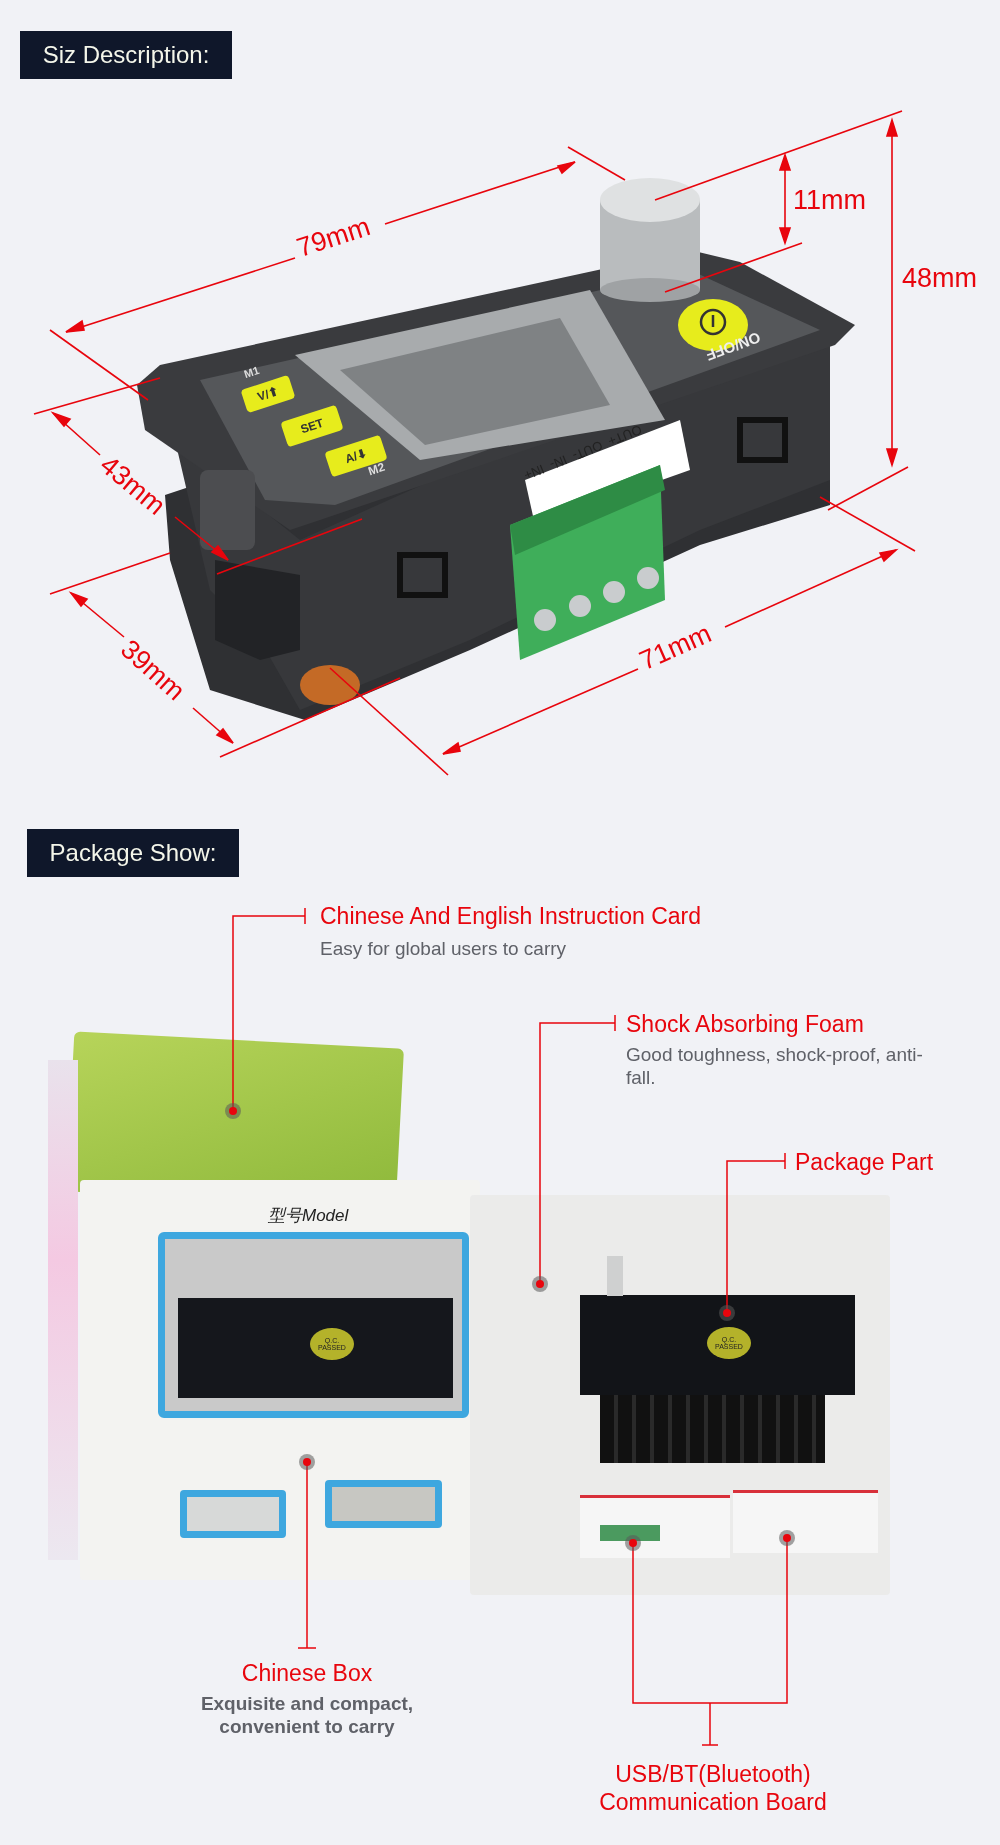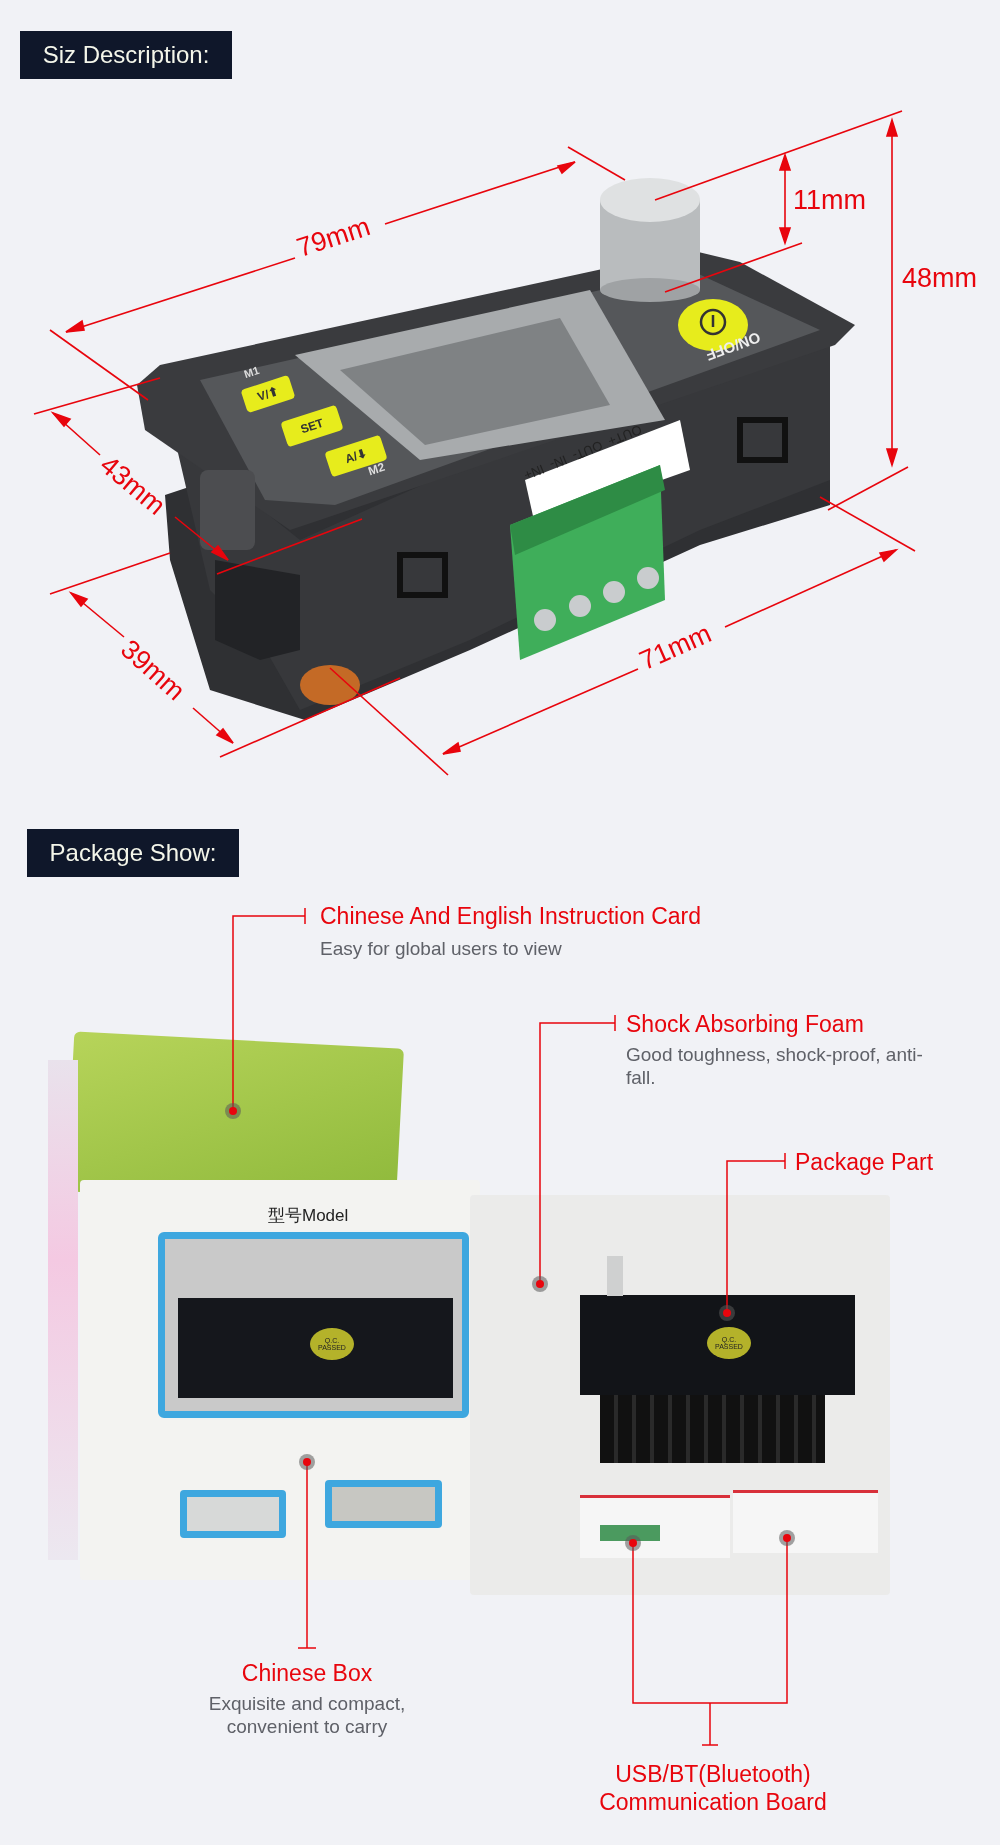--- a/index.html
+++ b/index.html
@@ -134,21 +134,21 @@
 <div class="section-tag" style="left:27px; top:829px; width:212px; height:48px;">
   <span>Package Show:</span>
 </div>
 
 <div class="photo" style="left:0; top:1000px; width:1000px; height:650px;">
 
   <div class="abs" style="left:70px; top:40px; width:330px; height:160px; background:linear-gradient(160deg,#b7d45a,#8db83a); border-radius:6px 6px 0 0; transform:rotate(3deg);"></div>
   <div class="abs" style="left:48px; top:60px; width:30px; height:500px; background:linear-gradient(#e9e2ec,#f4c9e2 40%,#ece8f0);"></div>
 
   <div class="abs" style="left:80px; top:180px; width:400px; height:400px; background:#f3f3f1; border-radius:4px;"></div>
-  <div class="abs" style="left:268px; top:204px; font-size:17px; color:#222;">型号Model</div>
+  <div class="abs" style="left:268px; top:204px; font-size:17px; color:#222;font-style:italic;">型号Model</div>
   <div class="abs" style="left:263px; top:237px; font-size:17px; color:#111;">
     <span>DPS3005-USB BT</span>
     <span>ᛒ</span>
   </div>
 
   <div class="abs" style="left:158px; top:232px; width:297px; height:172px; border:7px solid #3ea7df; background:#c9c9c9; border-radius:6px;"></div>
   <div class="abs" style="left:178px; top:298px; width:275px; height:100px; background:#15171c;"></div>
   <div class="abs" style="left:310px; top:328px; width:44px; height:32px; border-radius:50%; background:#b4b22a; color:#222; font-size:7px; display:flex; align-items:center; justify-content:center; text-align:center;">
     <span>Q.C. PASSED</span>
   </div>
@@ -190,23 +190,23 @@
 </svg>
 
 <div class="dot" style="left:233px; top:1111px;"></div>
 <div class="dot" style="left:540px; top:1284px;"></div>
 <div class="dot" style="left:727px; top:1313px;"></div>
 <div class="dot" style="left:307px; top:1462px;"></div>
 <div class="dot" style="left:633px; top:1543px;"></div>
 <div class="dot" style="left:787px; top:1538px;"></div>
 
 <div class="ann-title" style="left:320px; top:903px;">Chinese And English Instruction Card</div>
-<div class="ann-sub" style="left:320px; top:937px; white-space:nowrap;">Easy for global users to view</div>
+<div class="ann-sub" style="left:320px; top:937px; white-space:nowrap;">Easy for global users to carry</div>
 
 <div class="ann-title" style="left:626px; top:1011px;">Shock Absorbing Foam</div>
 <div class="ann-sub" style="left:626px; top:1043px; width:300px;">Good toughness, shock-proof, anti-fall.</div>
 
 <div class="ann-title" style="left:795px; top:1149px;">Package Part</div>
 
 <div class="ann-title center" style="left:157px; top:1660px; width:300px;">Chinese Box</div>
-<div class="ann-sub center" style="left:177px; top:1692px; width:260px;">Exquisite and compact, convenient to carry</div>
+<div class="ann-sub center" style="left:177px; top:1692px; width:260px;font-weight:bold;">Exquisite and compact, convenient to carry</div>
 
 <div class="ann-title center" style="left:573px; top:1760px; width:280px; line-height:28px; white-space:normal;">USB/BT(Bluetooth) Communication Board</div>
 
 </body></html>

